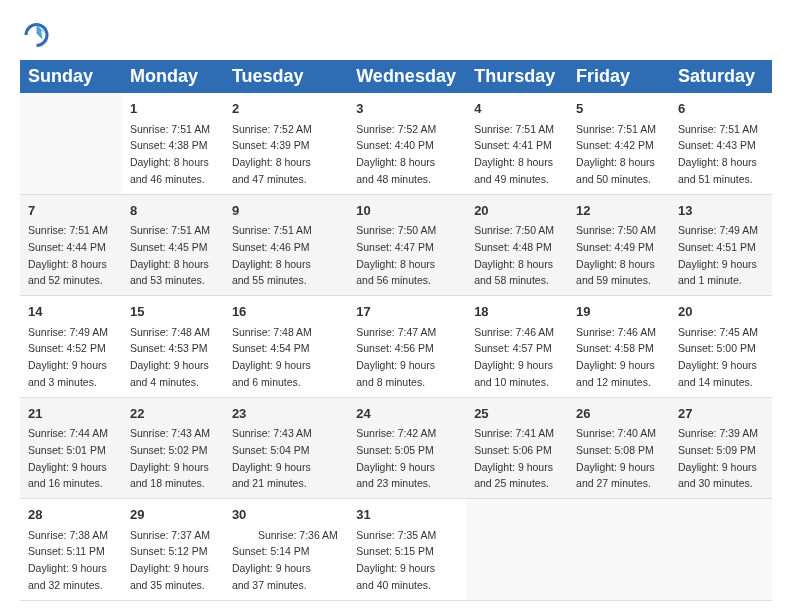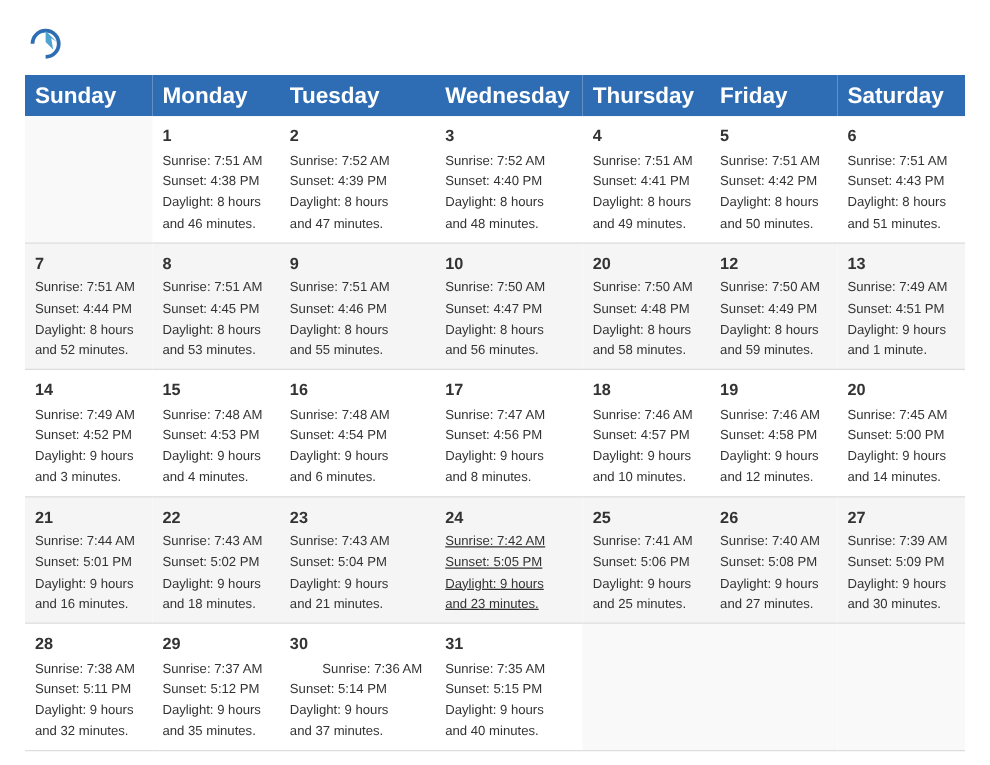--- a/index.html
+++ b/index.html
@@ -214,21 +214,21 @@
 Daylight: 9 hours
 and 16 minutes.</span></td>
         <td><span class="day-number">22</span><span class="day-info" style="white-space: pre-line;">Sunrise: 7:43 AM
 Sunset: 5:02 PM
 Daylight: 9 hours
 and 18 minutes.</span></td>
         <td><span class="day-number">23</span><span class="day-info" style="white-space: pre-line;">Sunrise: 7:43 AM
 Sunset: 5:04 PM
 Daylight: 9 hours
 and 21 minutes.</span></td>
-        <td><span class="day-number">24</span><span class="day-info" style="white-space: pre-line; text-decoration: underline;">Sunrise: 7:42 AM
+        <td><span class="day-number">24</span><span class="day-info" style="white-space: pre-line;">Sunrise: 7:42 AM
 Sunset: 5:05 PM
 Daylight: 9 hours
 and 23 minutes.</span></td>
         <td><span class="day-number">25</span><span class="day-info" style="white-space: pre-line;">Sunrise: 7:41 AM
 Sunset: 5:06 PM
 Daylight: 9 hours
 and 25 minutes.</span></td>
         <td><span class="day-number">26</span><span class="day-info" style="white-space: pre-line;">Sunrise: 7:40 AM
 Sunset: 5:08 PM
 Daylight: 9 hours

